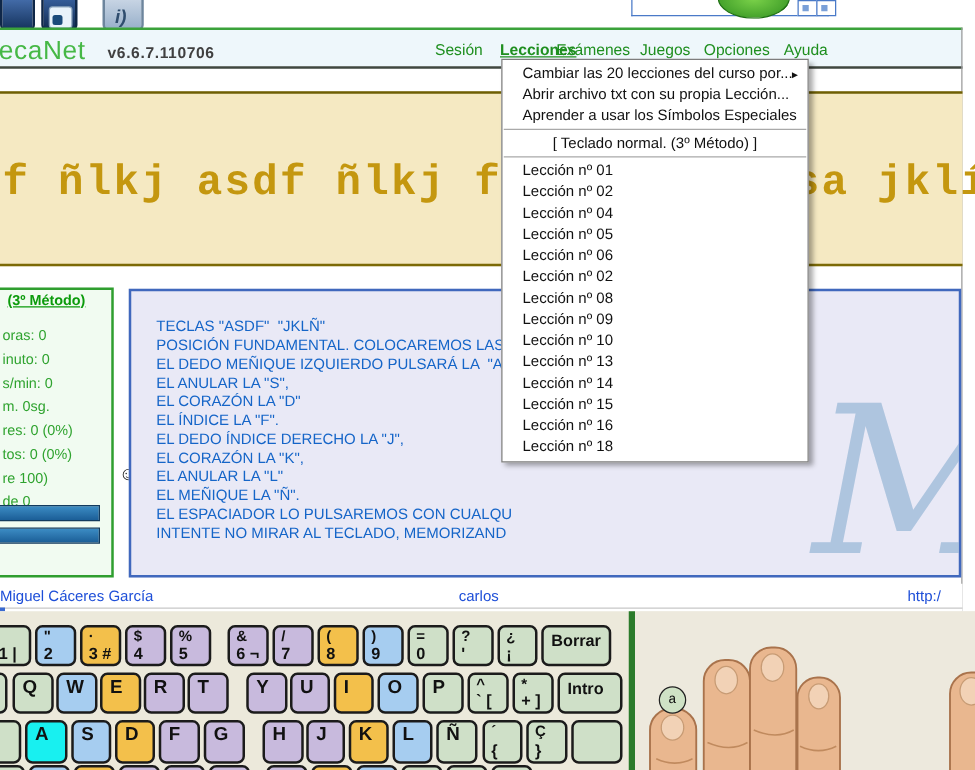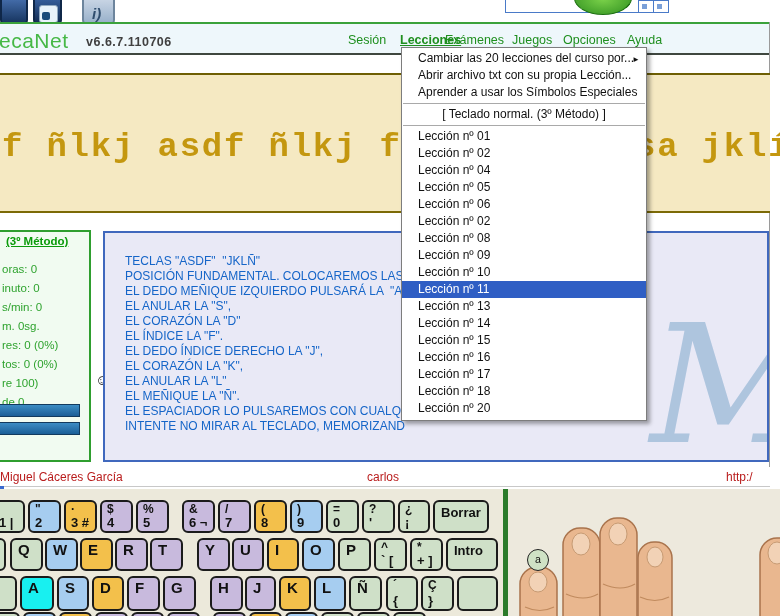--- a/index.html
+++ b/index.html
@@ -57,21 +57,21 @@
 
   
   .blue-panel{left:103px;top:231px;width:666px;height:231px;background:#e9e9f6;
               border:2px solid #4068bd;box-sizing:border-box;overflow:hidden;}
   .lesson-line{position:absolute;left:20px;font-size:12px;color:#1565c8;white-space:pre;}
   .watermark{position:absolute;left:545px;top:70px;font-family:"DejaVu Serif",serif;
              font-style:italic;font-size:165px;color:#7fa8cc;opacity:.55;line-height:1;}
 
   
   .footer{left:0;top:467px;width:770px;height:22px;background:#fff;}
-  .ftext{position:absolute;top:3px;font-size:12px;color:#b91c1c;white-space:pre;}
+  .ftext{position:absolute;top:3px;font-size:12px;color:#1d4ed8;white-space:pre;}
   .f-left{left:0;} .f-center{left:367px;} .f-right{left:726px;}
   .footer-line{position:absolute;left:0;top:19px;width:770px;height:1px;background:#c8c8c8;}
   .blue-sliver{position:absolute;left:0;top:19px;width:4px;height:3px;background:#3a6ad0;}
 
   
   #dropdown{position:absolute;left:401px;top:47px;width:246px;background:#fff;
             border:1px solid #7d7d7d;box-shadow:3px 3px 4px rgba(0,0,0,.35);
             z-index:50;padding:2px 0 3px;box-sizing:border-box;}
   .menu-item{height:17px;line-height:17px;padding-left:16px;font-size:12px;color:#111;
              position:relative;cursor:default;white-space:pre;}
@@ -336,23 +336,20 @@
       <div class="menu-sep"></div>
       <div class="menu-item">Lección nº 01</div>
       <div class="menu-item">Lección nº 02</div>
       <div class="menu-item">Lección nº 04</div>
       <div class="menu-item">Lección nº 05</div>
       <div class="menu-item">Lección nº 06</div>
       <div class="menu-item">Lección nº 02</div>
       <div class="menu-item">Lección nº 08</div>
       <div class="menu-item">Lección nº 09</div>
       <div class="menu-item">Lección nº 10</div>
-      <div class="menu-item sel">Lección nº 11</div>
       <div class="menu-item">Lección nº 13</div>
       <div class="menu-item">Lección nº 14</div>
       <div class="menu-item">Lección nº 15</div>
       <div class="menu-item">Lección nº 16</div>
-      <div class="menu-item">Lección nº 17</div>
       <div class="menu-item">Lección nº 18</div>
-      <div class="menu-item">Lección nº 20</div>
     </div>
 
 </div>
 
 </body></html>

